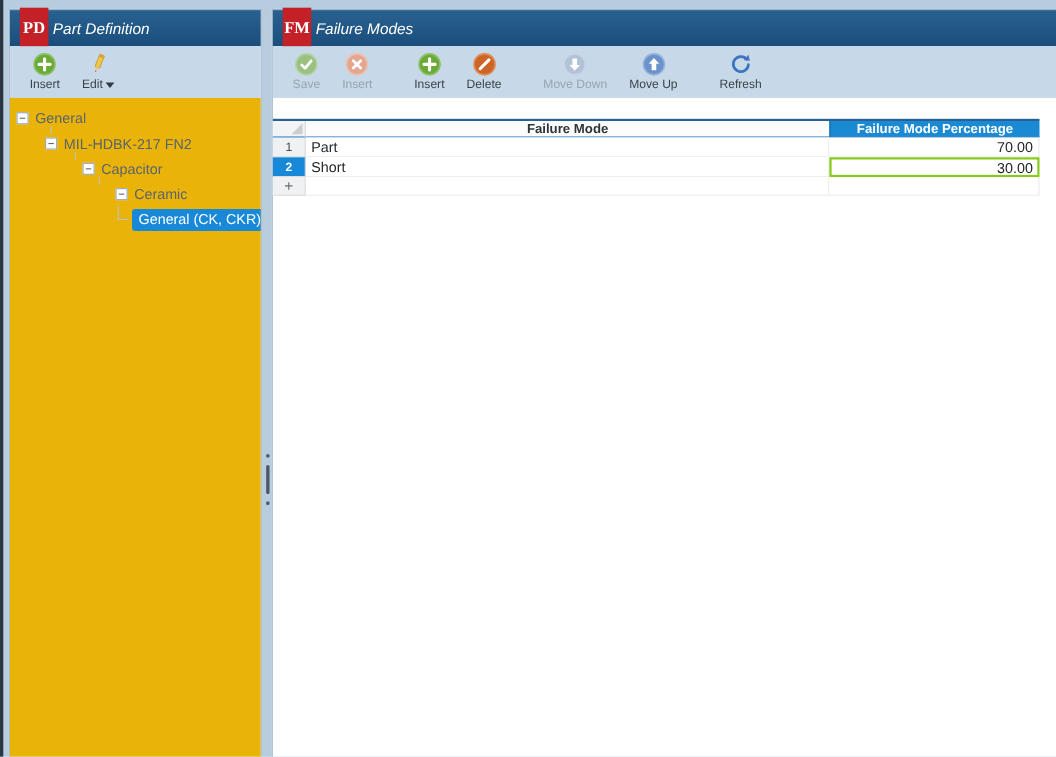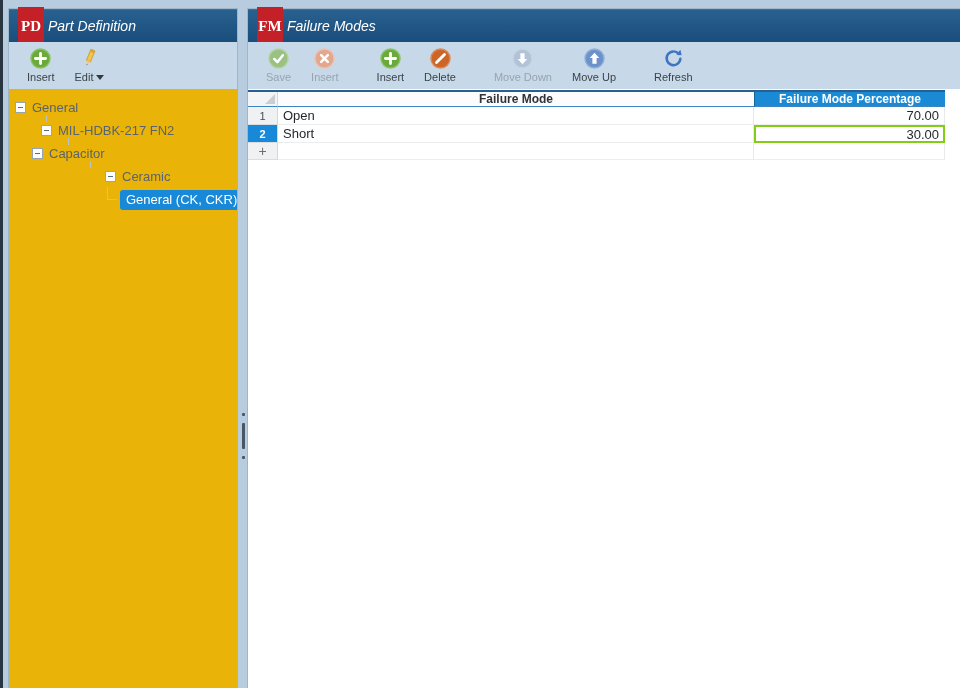--- a/index.html
+++ b/index.html
@@ -29,21 +29,21 @@
   .tree { flex:1; background:#eab308; padding-top:7px; overflow:hidden; }
   .tree-item { position:relative; display:flex; align-items:center; height:23px; font-size:13px; color:#5a646d; }
   .tbox { width:11px; height:11px; border:1px solid #98a5ae; background:#fff; position:relative; margin-right:6px; flex:none; }
   .tbox::after { content:''; position:absolute; left:2px; right:2px; top:4px; height:1px; background:#5f6c76; }
   .vtick { position:absolute; width:1px; height:7px; background:#b8c2ca; top:-4px; }
   .elbow { width:10px; height:13px; border-left:1px solid #b8c2ca; border-bottom:1px solid #b8c2ca; margin:-8px 3px 5px 0; flex:none; }
   .tree-label { white-space:nowrap; }
   .tree-label.selected { background:#1789d8; color:#fff; padding:2px 6px 3px 6px; border-radius:3px; }
 
   
-  .grid-wrap { margin-top:1px; }
+  .grid-wrap { margin-top:19px; }
   .grid { display:grid; grid-template-columns:30px 476px 191px; border-top:2px solid #2a5f93; width:697px; background:#fff; }
   .hcell { height:15px; font-size:12px; font-weight:bold; display:flex; align-items:center; justify-content:center; border-bottom:1px solid #3d85c2; }
   .hcell.corner { background:#f3f4f6; position:relative; border-right:1px solid #d4d8db; }
   .corner-tri { position:absolute; right:2px; bottom:2px; width:0; height:0; border-left:10px solid transparent; border-bottom:10px solid #caced3; }
   .hcell.mode { background:#fcfcfd; color:#2f3439; }
   .hcell.pct { background:#1a8ad4; color:#fff; border-left:1px solid #14659c; }
 
   .ncell { height:18px; background:#f0f1f3; border-right:1px solid #d4d8db; border-bottom:1px solid #dadddf; font-size:11px; color:#45494e; display:flex; align-items:center; justify-content:center; }
   .ncell.sel { background:#1789d8; color:#fff; font-weight:bold; }
   .ncell.addr { color:#6a7077; font-size:14px; height:17px; }
@@ -104,21 +104,21 @@
   <div class="tree">
     <div class="tree-item" style="padding-left:6px">
       <span class="tbox"></span>
       <span class="tree-label">General</span>
     </div>
     <div class="tree-item" style="padding-left:32px">
       <span class="vtick" style="left:37px"></span>
       <span class="tbox"></span>
       <span class="tree-label">MIL-HDBK-217 FN2</span>
     </div>
-    <div class="tree-item" style="padding-left:23px">
+    <div class="tree-item" style="padding-left:66px">
       <span class="vtick" style="left:59px"></span>
       <span class="tbox"></span>
       <span class="tree-label">Capacitor</span>
     </div>
     <div class="tree-item" style="padding-left:96px">
       <span class="vtick" style="left:81px"></span>
       <span class="tbox"></span>
       <span class="tree-label">Ceramic</span>
     </div>
     <div class="tree-item" style="padding-left:98px">
@@ -214,21 +214,21 @@
   <div class="grid-wrap">
     <div class="grid">
 
       <div class="hcell corner">
           <span class="corner-tri"></span>
         </div>
       <div class="hcell mode">Failure Mode</div>
       <div class="hcell pct">Failure Mode Percentage</div>
 
       <div class="ncell">1</div>
-      <div class="dcell mode">Open</div>
+      <div class="dcell mode">Part</div>
       <div class="dcell pct">70.00</div>
 
       <div class="ncell sel">2</div>
       <div class="dcell mode">Short</div>
       <div class="dcell pct editing">30.00</div>
 
       <div class="ncell addr">+</div>
       <div class="dcell mode empty"></div>
       <div class="dcell pct empty"></div>
     </div>

